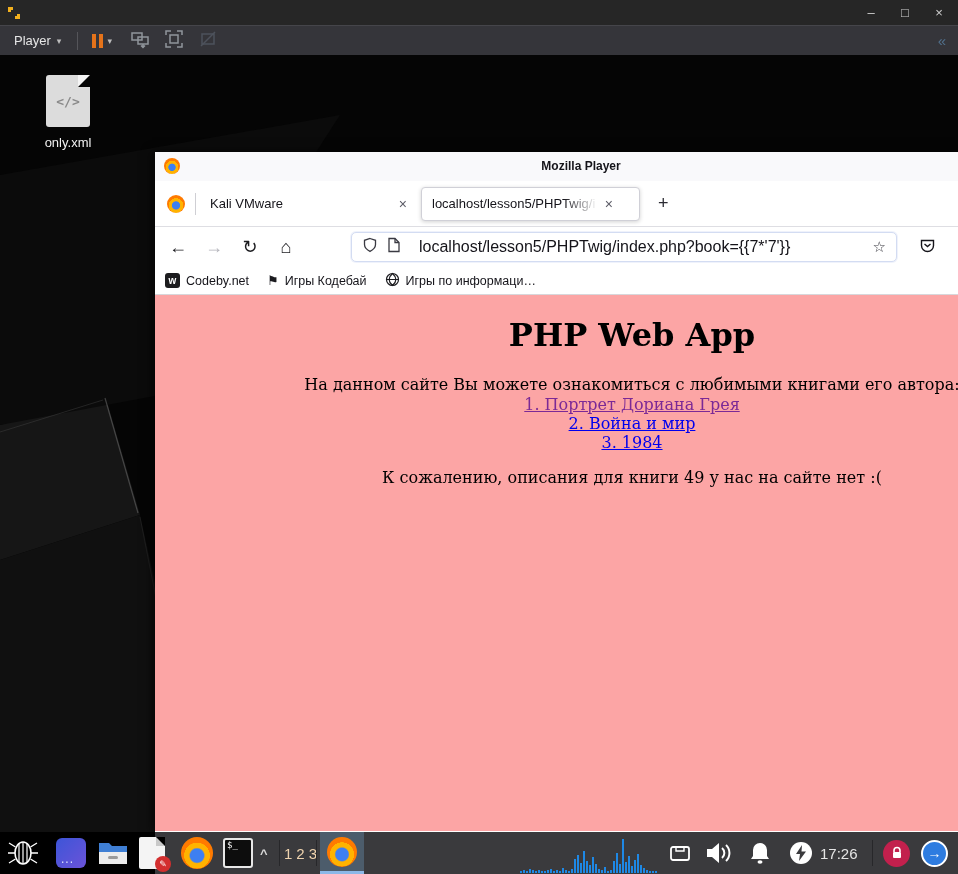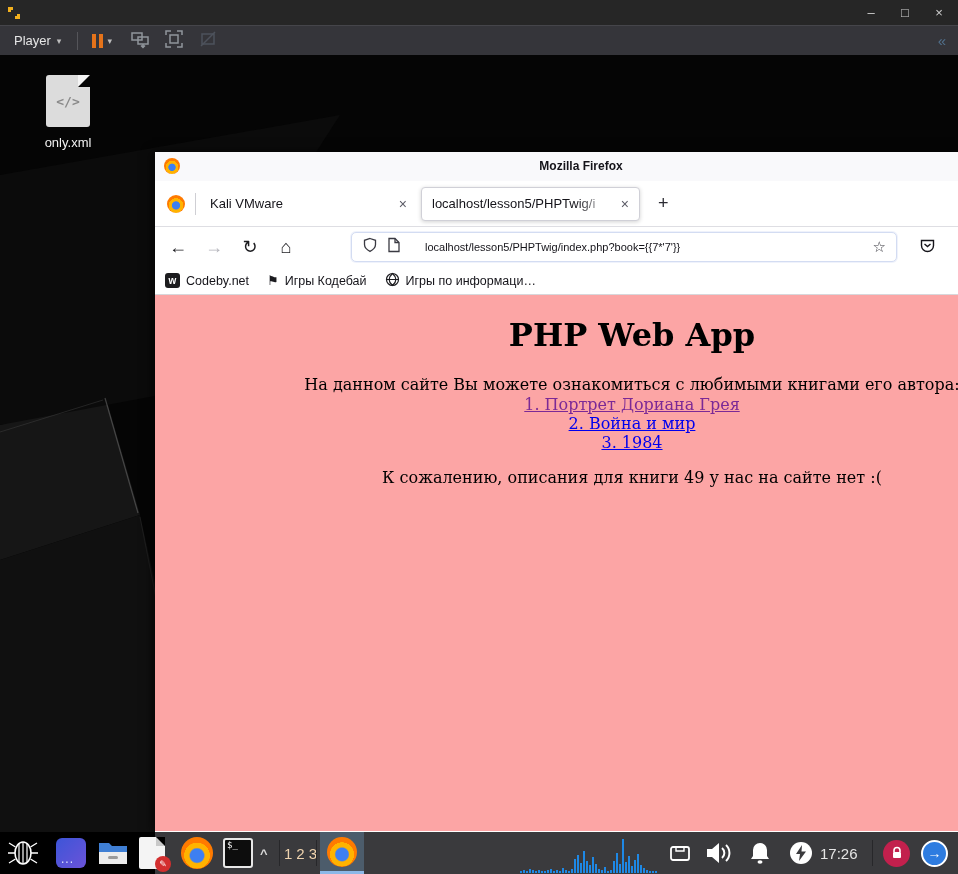--- a/index.html
+++ b/index.html
@@ -52,32 +52,32 @@
 
   .ff-tabbar { position:relative; height:46px; background:#fff; border-bottom:1px solid #dedee3;
     display:flex; align-items:center; }
   .ffview-btn { width:26px; height:26px; margin-left:8px; display:flex; align-items:center; justify-content:center; border-radius:4px; }
   .tab-sep { width:1px; height:22px; background:#cfcfd4; margin:0 8px 0 6px; }
   .tab { display:flex; align-items:center; height:34px; }
   .tab-inactive { width:215px; padding:0 8px 0 6px; }
   .tab-label { font-size:13px; color:#15141a; white-space:nowrap; overflow:hidden; flex:1; }
   .tab-close { font-size:14px; color:#5b5b66; padding:0 4px; }
   .tab-active { width:219px; margin-left:2px; background:#fff; border:1px solid #d0d0d7; border-radius:4px;
-    box-shadow:0 1px 4px rgba(0,0,0,.18); padding:0 6px 0 10px; }
+    box-shadow:0 1px 4px rgba(0,0,0,.18); padding:0 22px 0 10px; }
   .tab-active .tab-label { -webkit-mask-image:linear-gradient(90deg,#000 78%,transparent 98%);
     mask-image:linear-gradient(90deg,#000 78%,transparent 98%); }
   .newtab-btn { font-size:18px; color:#2b2b33; margin-left:12px; padding:0 6px; }
 
   .ff-navbar { height:40px; background:#fff; display:flex; align-items:center; padding:0 10px; }
   .nav-ico { width:26px; height:26px; display:flex; align-items:center; justify-content:center;
     font-size:18px; color:#1b1b1f; margin-right:10px; }
   .nav-ico.disabled { color:#b5b5bc; }
   .urlbar { height:30px; flex:1; margin-left:42px; background:#fff; border:1px solid #d3dcf2;
     border-radius:5px; box-shadow:0 0 0 1px rgba(120,150,220,.12); display:flex; align-items:center; padding:0 10px; min-width:0; }
-  .url-text { font-size:11px; color:#15141a; white-space:nowrap; overflow:hidden; flex:1; margin-left:24px; }
+  .url-text { font-size:16px; color:#15141a; white-space:nowrap; overflow:hidden; flex:1; margin-left:18px; }
   .star { font-size:15px; color:#3a3a42; margin-left:8px; }
   .pocket { margin:0 12px 0 22px; }
 
   .ff-bookmarks { height:28px; background:#fff; border-bottom:1px solid #d7d7db;
     display:flex; align-items:center; padding:0 10px; gap:18px; }
   .bm-item { display:flex; align-items:center; gap:6px; font-size:12.5px; color:#15141a; white-space:nowrap; }
   .codeby-fav { width:15px; height:15px; background:#1c1c1e; border-radius:3px; color:#fff;
     font-size:10px; font-weight:bold; display:flex; align-items:center; justify-content:center; }
   .flag-glyph { font-size:13px; color:#1b1b1f; }
 
@@ -187,21 +187,21 @@
       <div class="file-badge">
         <span class="fold"></span>
         <span class="file-glyph">&lt;/&gt;</span>
       </div>
       <div class="file-label">only.xml</div>
     </div>
 
     <div class="ff-window">
       <div class="ff-titlebar">
         <span class="ff-logo s16"></span>
-        <span class="ff-title">Mozilla Firefox</span>
+        <span class="ff-title">Mozilla Player</span>
       </div>
 
       <div class="ff-tabbar">
         <span class="ffview-btn">
           <span class="ff-logo s18"></span>
         </span>
         <span class="tab-sep"></span>
         <span class="tab tab-inactive">
           <span class="tab-label">Kali VMware</span>
           <span class="tab-close">×</span>

